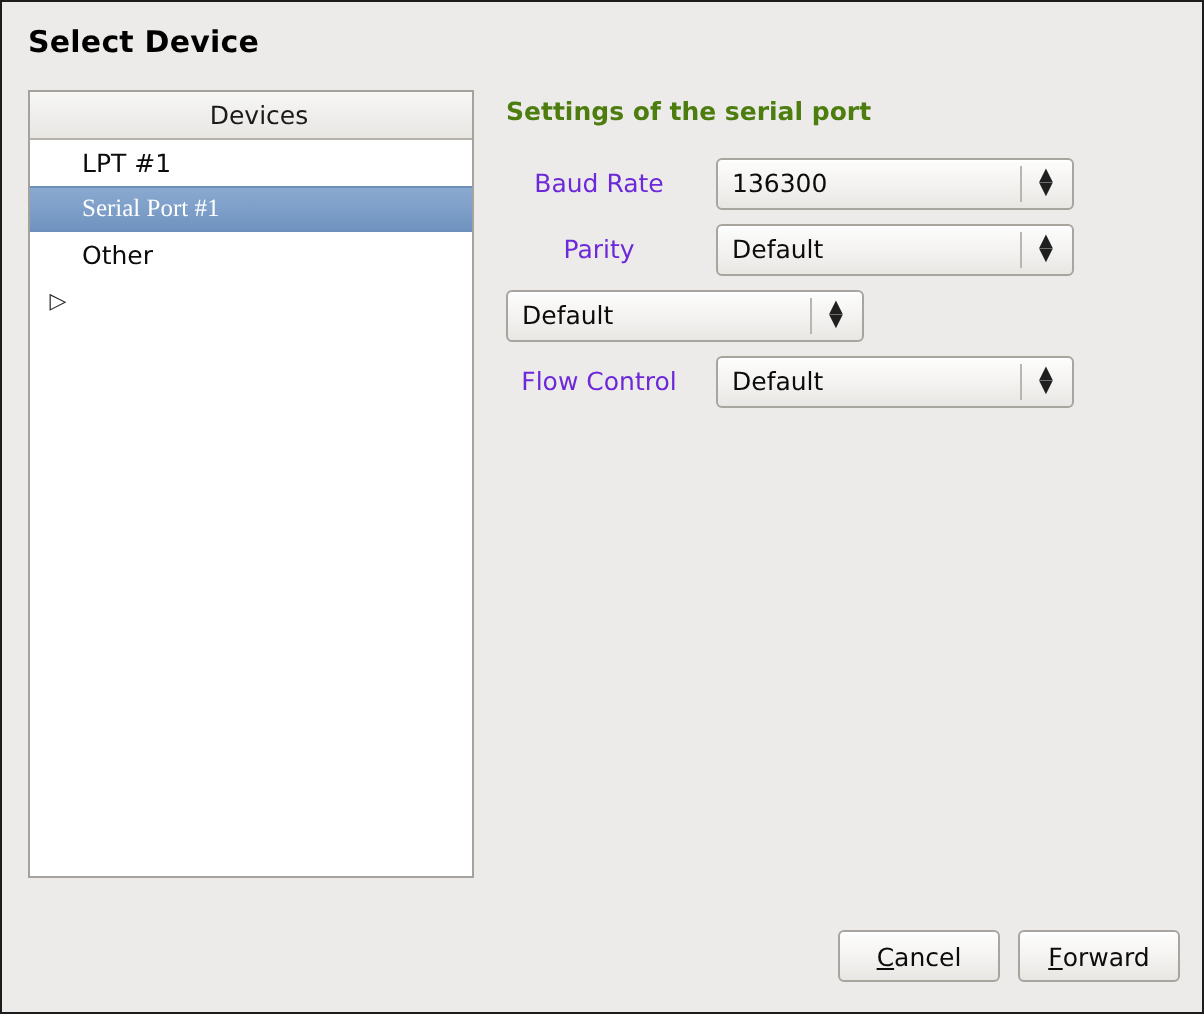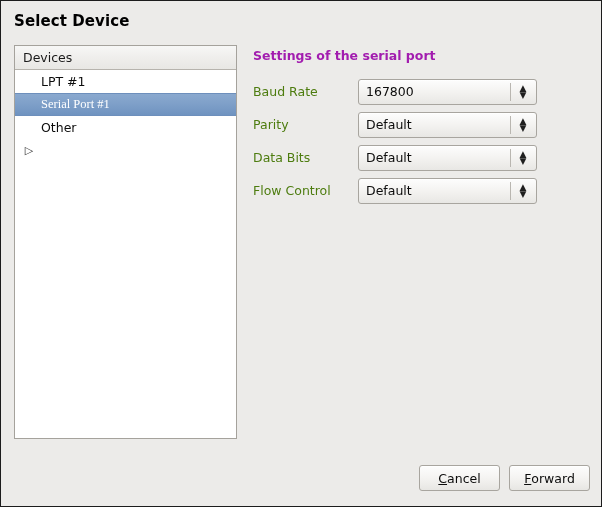--- a/index.html
+++ b/index.html
@@ -52,20 +52,21 @@
   #device-list-header {
     height: 24px;
     box-sizing: border-box;
     background: linear-gradient(to bottom, #f7f7f6 0%, #efeeec 50%, #e8e7e4 100%);
     border-bottom: 1px solid #b6b3ad;
     display: flex;
     align-items: center;
     padding-left: 8px;
     font-size: 12.5px;
     color: #1a1a1a;
+    justify-content: center;
   }
   .device-row {
     height: 23px;
     box-sizing: border-box;
     display: flex;
     align-items: center;
     padding-left: 6px;
     font-size: 12.5px;
     color: #0c0c0c;
     background: #ffffff;
@@ -91,40 +92,40 @@
   }
   .device-row.selected .row-label { color: #ffffff; font-family: Liberation Serif, serif; }
 
   
   #settings-heading {
     position: absolute;
     left: 252px;
     top: 47px;
     font-size: 12.5px;
     font-weight: bold;
-    color: #a21caf;
+    color: #4d7c0f;
   }
   #settings-grid {
     position: absolute;
     left: 252px;
     top: 74px;
     width: 290px;
   }
   .setting-row {
     height: 33px;
     display: flex;
     align-items: center;
   }
   .setting-label {
     width: 93px;
     min-width: 93px;
-    text-align: left;
+    text-align: center;
     padding-right: 12px;
     font-size: 12.5px;
-    color: #4d7c0f;
+    color: #6d28d9;
     white-space: nowrap;
   }
   .combobox {
     position: relative;
     width: 179px;
     height: 26px;
     box-sizing: border-box;
     background: linear-gradient(to bottom, #fdfdfd 0%, #f4f3f1 48%, #e8e7e4 100%);
     border: 1px solid #a8a59f;
     border-radius: 3px;
@@ -213,21 +214,21 @@
     </div>
   </div>
 
   <div id="settings-heading">Settings of the serial port</div>
 
   <div id="settings-grid">
 
     <div class="setting-row">
       <span class="setting-label">Baud Rate</span>
       <div class="combobox">
-        <span class="combo-value">167800</span>
+        <span class="combo-value">136300</span>
         <span class="combo-sep"></span>
         <span class="combo-arrows">
           <span>▲</span>
           <span>▼</span>
         </span>
       </div>
     </div>
 
     <div class="setting-row">
       <span class="setting-label">Parity</span>
@@ -235,21 +236,20 @@
         <span class="combo-value">Default</span>
         <span class="combo-sep"></span>
         <span class="combo-arrows">
           <span>▲</span>
           <span>▼</span>
         </span>
       </div>
     </div>
 
     <div class="setting-row">
-      <span class="setting-label">Data Bits</span>
       <div class="combobox">
         <span class="combo-value">Default</span>
         <span class="combo-sep"></span>
         <span class="combo-arrows">
           <span>▲</span>
           <span>▼</span>
         </span>
       </div>
     </div>
 

